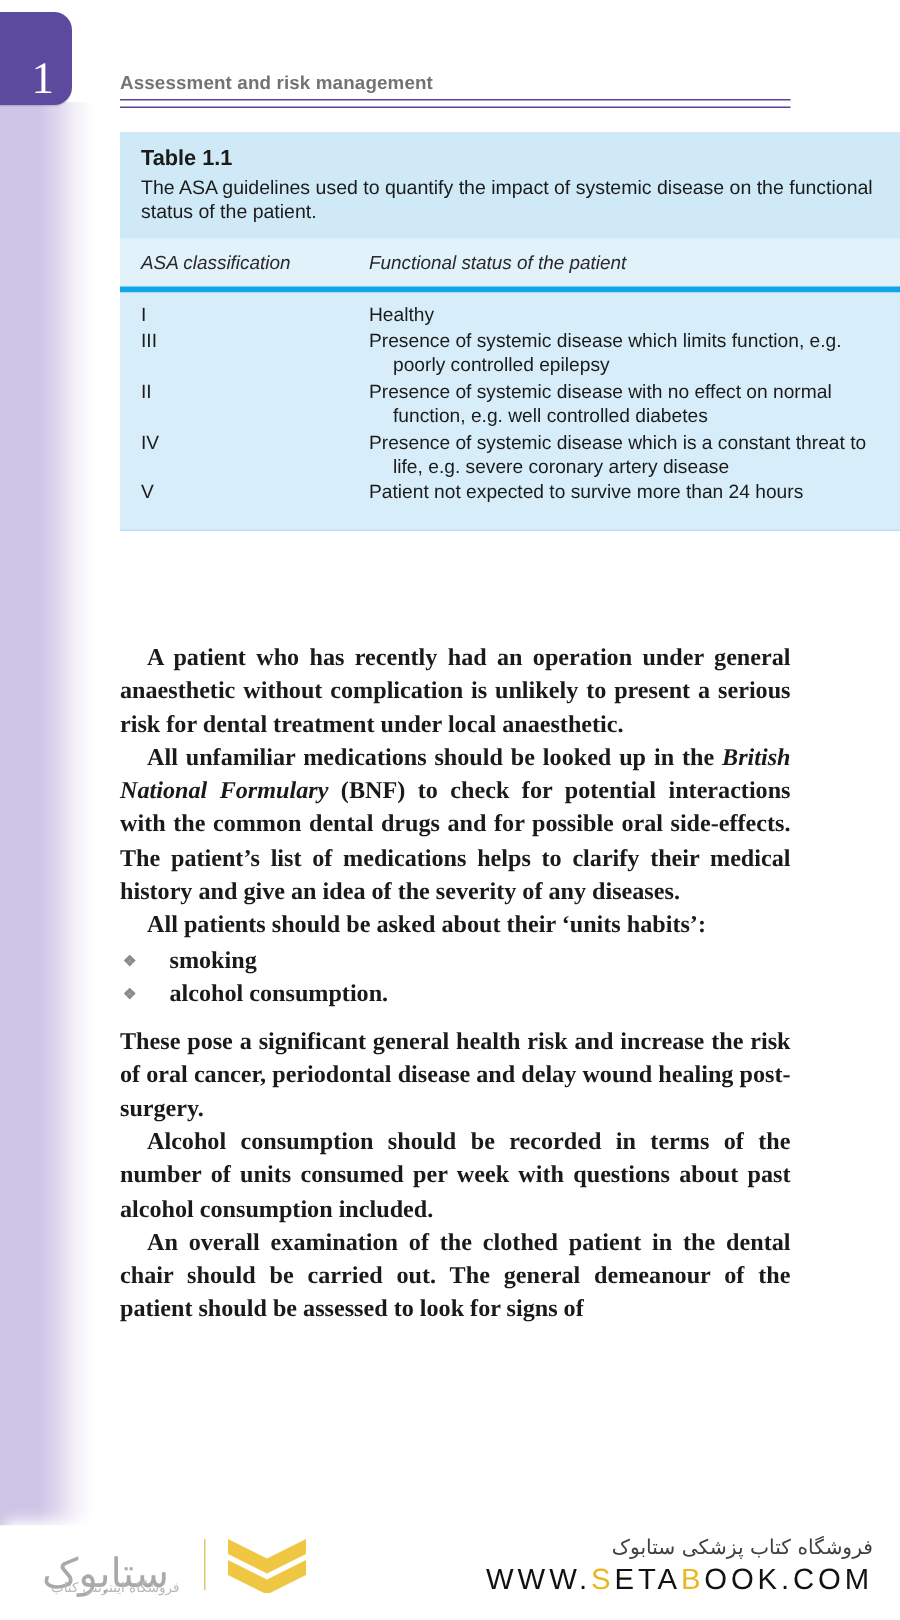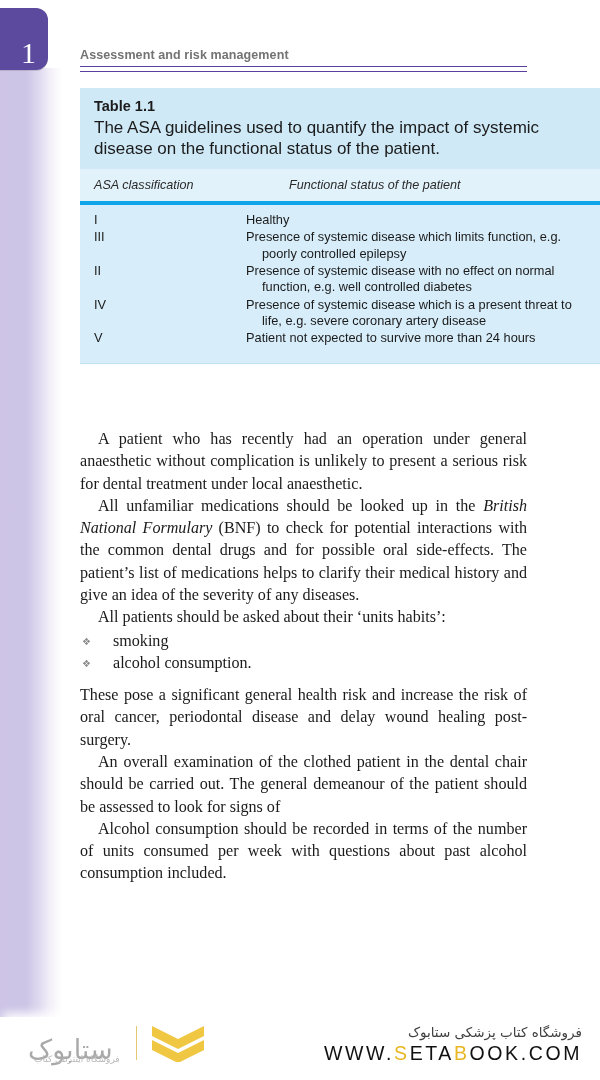--- a/index.html
+++ b/index.html
@@ -100,36 +100,36 @@
     background: #cfe9f7;
     padding: 10px 14px 9px 14px;
   }
   .table-caption-title {
     font-weight: bold;
     font-size: 14.5px;
     line-height: 1.15;
     margin-bottom: 2px;
   }
   .table-caption-text {
-    font-size: 17px;
+    font-size: 13px;
     line-height: 1.27;
   }
   .table-colhead {
     background: #e2f2fb;
     padding: 9px 14px 9px 14px;
     border-bottom: 4px solid #0ea5e9;
   }
   .table-colhead-row {
     display: flex;
     font-style: italic;
     font-size: 12.6px;
     color: #2a2a2a;
   }
   .col-a { width: 152px; flex: 0 0 152px; }
-  .col-b { flex: 1 1 auto; margin-left: 43px; }
+  .col-b { flex: 1 1 auto; }
 
   .table-body {
     background: #d7edf9;
     padding: 7px 14px 12px 14px;
   }
   .table-row {
     display: flex;
     font-size: 12.8px;
     line-height: 1.28;
     margin-bottom: 1px;
@@ -145,20 +145,21 @@
     border-bottom: 1.5px solid #bfe2f2;
   }
 
   
   .body-col {
     position: absolute;
     left: 80px;
     top: 428px;
     width: 447px;
     color: #1a1a1a;
+    font-weight: bold;
   }
   p.para {
     margin: 0;
     font-size: 16.1px;
     line-height: 1.385;
     text-align: justify;
     text-indent: 18px;
     hyphens: manual;
   }
   p.para.noindent { text-indent: 0; }
@@ -304,21 +305,21 @@
       <div class="table-row">
         <div class="col-a">III</div>
         <div class="col-b">Presence of systemic disease which limits function, e.g. poorly controlled epilepsy</div>
       </div>
       <div class="table-row">
         <div class="col-a">II</div>
         <div class="col-b">Presence of systemic disease with no effect on normal function, e.g. well controlled diabetes</div>
       </div>
       <div class="table-row">
         <div class="col-a">IV</div>
-        <div class="col-b">Presence of systemic disease which is a present threat to life, e.g. severe coronary artery disease</div>
+        <div class="col-b">Presence of systemic disease which is a constant threat to life, e.g. severe coronary artery disease</div>
       </div>
       <div class="table-row">
         <div class="col-a">V</div>
         <div class="col-b">Patient not expected to survive more than 24 hours</div>
       </div>
     </div>
 
     <div class="table-bottom-edge"></div>
   </div>
 
@@ -337,22 +338,22 @@
       </li>
       <li>
         <span class="bullet-glyph">❖</span>
         <span>alcohol consumption.</span>
       </li>
     </ul>
 
     <div class="gap-sm"></div>
 
     <p class="para noindent">These pose a significant general health risk and increase the risk of oral cancer, periodontal disease and delay wound healing post-surgery.</p>
+    <p class="para">Alcohol consumption should be recorded in terms of the number of units consumed per week with questions about past alcohol consumption included.</p>
     <p class="para">An overall examination of the clothed patient in the dental chair should be carried out. The general demeanour of the patient should be assessed to look for signs of</p>
-    <p class="para">Alcohol consumption should be recorded in terms of the number of units consumed per week with questions about past alcohol consumption included.</p>
   </div>
 
   <div class="footer">
     <div class="footer-inner">
 
       <div class="logo-block">
         <div style="position:relative;">
           <div class="logo-wordmark">ستابوک</div>
           <div class="logo-sub">فروشگاه اینترنتی کتاب</div>
         </div>

